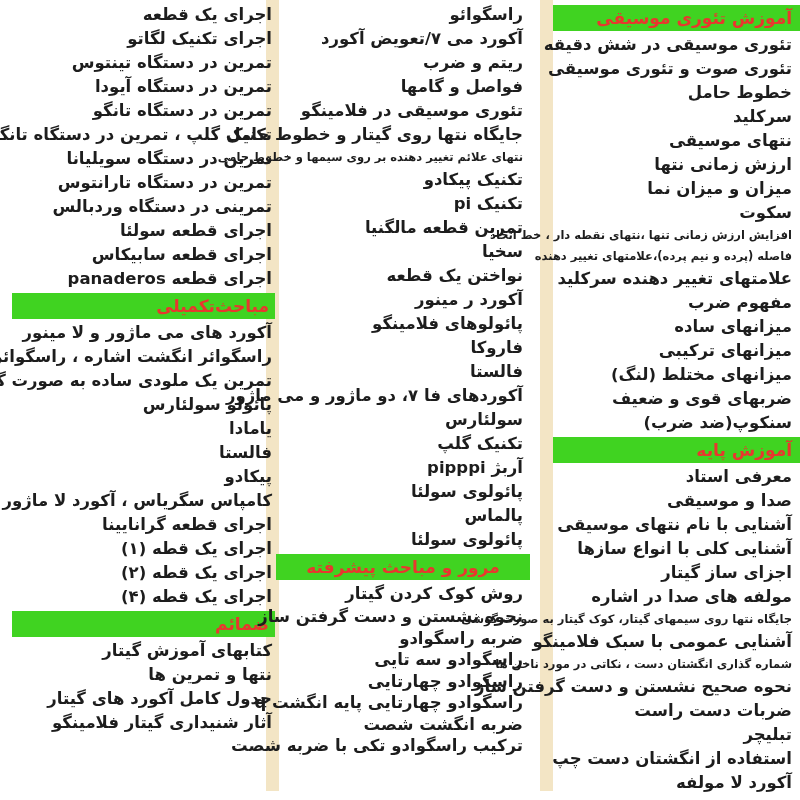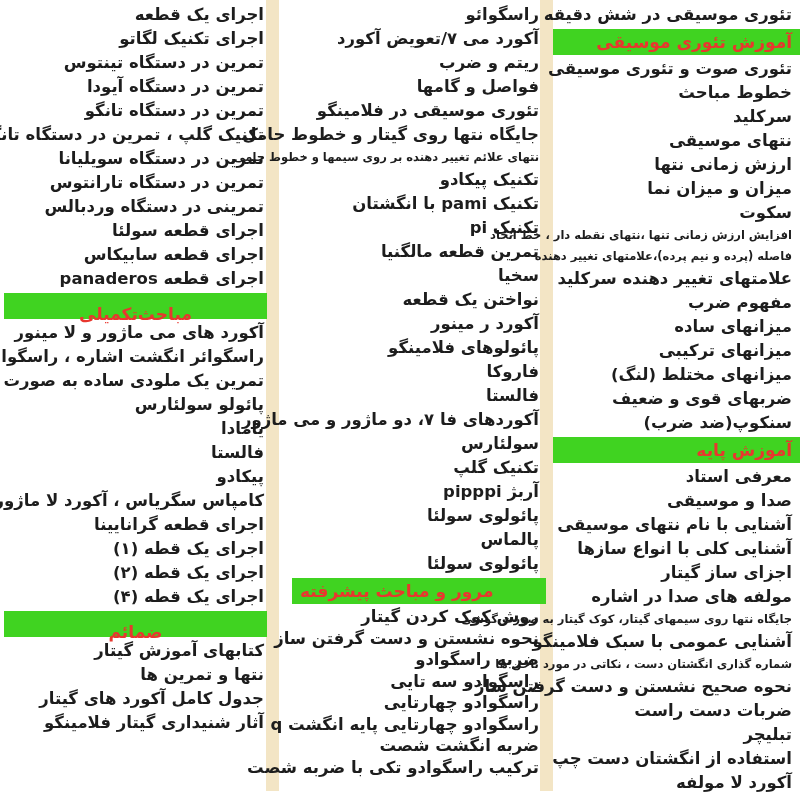--- a/index.html
+++ b/index.html
@@ -12,22 +12,22 @@
     position:absolute;top:0;width:13px;height:791px;
     background:var(--separator,#f3e5c5);
   }
   .sep-left{left:266px;}
   .sep-right{left:540px;}
   .col{
     position:absolute;top:0;height:800px;
     display:flex;flex-direction:column;align-items:stretch;
     padding-top:3px;box-sizing:border-box;
   }
-  .col-left{left:4px;width:276px;}
-  .col-middle{left:292px;width:261px;}
+  .col-left{left:12px;width:276px;}
+  .col-middle{left:276px;width:261px;}
   .col-right{left:553px;width:247px;}
   .row{
     color:var(--item-text,#1d1d1d);
     font-weight:bold;
     white-space:nowrap;
     text-align:right;
     box-sizing:border-box;
     overflow:visible;
   }
   .row-item{font-size:16.5px;height:24px;line-height:24px;}
@@ -41,22 +41,22 @@
   
   .col-right .row-item,.col-right .row-small{padding-left:4px;padding-right:8px;}
   .col-middle .row-item,.col-middle .row-small{padding-right:14px;}
   .col-left .row-item,.col-left .row-small{padding-right:16px;}
   
   .col-left .row-item{height:24px;line-height:24px;}
   
   .col-middle .row:nth-child(n+26){height:21.5px;line-height:21.5px;}
   
   .col-right .row-header{text-align:right;}
-  .col-middle .row-header{text-align:left;margin-left:0;margin-right:7px;}
-  .col-left .row-header{text-align:center;margin-right:13px;padding:8px 6px;}
+  .col-middle .row-header{text-align:center;margin-left:0;margin-right:7px;}
+  .col-left .row-header{text-align:right;margin-right:13px;padding:0 6px;}
 </style>
 </head>
 <body style="background: rgb(255, 255, 255);">
 
 <div class="page">
   <div class="sep sep-left"></div>
   <div class="sep sep-right"></div>
   <div class="col col-left" dir="rtl">
       <div class="row row-item">اجرای یک قطعه</div>
       <div class="row row-item">اجرای تکنیک لگاتو</div>
@@ -91,21 +91,20 @@
     </div>
   <div class="col col-middle" dir="rtl">
       <div class="row row-item">راسگوائو</div>
       <div class="row row-item">آکورد می ۷/تعویض آکورد</div>
       <div class="row row-item">ریتم و ضرب</div>
       <div class="row row-item">فواصل و گامها</div>
       <div class="row row-item">تئوری موسیقی در فلامینگو</div>
       <div class="row row-item">جایگاه نتها روی گیتار و خطوط حامل</div>
       <div class="row row-small">نتهای علائم تغییر دهنده بر روی سیمها و خطوط حامی</div>
       <div class="row row-item">تکنیک پیکادو</div>
-      <div class="row row-item">تکنیک pami با انگشتان</div>
       <div class="row row-item">تکنیک pi</div>
       <div class="row row-item">تمرین قطعه مالگنیا</div>
       <div class="row row-item">سخیا</div>
       <div class="row row-item">نواختن یک قطعه</div>
       <div class="row row-item">آکورد ر مینور</div>
       <div class="row row-item">پائولوهای فلامینگو</div>
       <div class="row row-item">فاروکا</div>
       <div class="row row-item">فالستا</div>
       <div class="row row-item">آکوردهای فا ۷، دو ماژور و می ماژور</div>
       <div class="row row-item">سولئارس</div>
@@ -118,24 +117,24 @@
       <div class="row row-item">روش کوک کردن گیتار</div>
       <div class="row row-item">نحوه نشستن و دست گرفتن ساز</div>
       <div class="row row-item">ضربه راسگوادو</div>
       <div class="row row-item">راسگوادو سه تایی</div>
       <div class="row row-item">راسگوادو چهارتایی</div>
       <div class="row row-item">راسگوادو چهارتایی پایه انگشت q</div>
       <div class="row row-item">ضربه انگشت شصت</div>
       <div class="row row-item">ترکیب راسگوادو تکی با ضربه شصت</div>
     </div>
   <div class="col col-right" dir="rtl">
+      <div class="row row-header">آموزش تئوری موسیقی</div>
       <div class="row row-item">تئوری موسیقی در شش دقیقه</div>
-      <div class="row row-header">آموزش تئوری موسیقی</div>
       <div class="row row-item">تئوری صوت و تئوری موسیقی</div>
-      <div class="row row-item">خطوط مباحث</div>
+      <div class="row row-item">خطوط حامل</div>
       <div class="row row-item">سرکلید</div>
       <div class="row row-item">نتهای موسیقی</div>
       <div class="row row-item">ارزش زمانی نتها</div>
       <div class="row row-item">میزان و میزان نما</div>
       <div class="row row-item">سکوت</div>
       <div class="row row-small">افزایش ارزش زمانی تنها ،نتهای نقطه دار ، خط اتحاد</div>
       <div class="row row-small">فاصله (پرده و نیم پرده)،علامتهای تغییر دهنده</div>
       <div class="row row-item">علامتهای تغییر دهنده سرکلید</div>
       <div class="row row-item">مفهوم ضرب</div>
       <div class="row row-item">میزانهای ساده</div>

